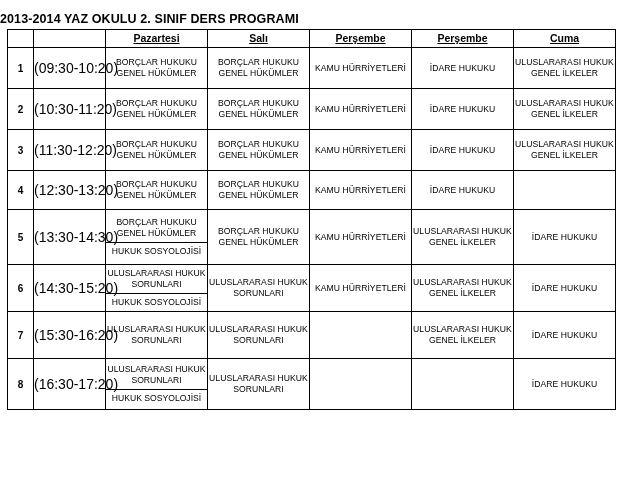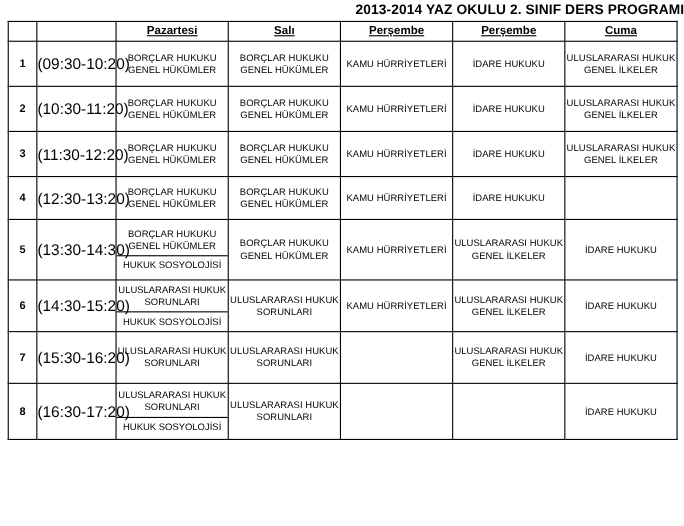--- a/index.html
+++ b/index.html
@@ -14,25 +14,25 @@
     color: #000000;
     overflow: hidden;
   }
   .page {
     position: relative;
     width: 622px;
     height: 478px;
     box-sizing: border-box;
   }
   .title {
-    text-align: right;
+    text-align: left;
     font-size: 12.5px;
     font-weight: bold;
     letter-spacing: 0.1px;
-    padding: 2px 0 3px 0;
+    padding: 12px 0 3px 0;
     margin: 0;
     color: #000;
   }
   table.schedule {
     border-collapse: collapse;
     table-layout: fixed;
     width: 608px;
     margin: 0 7px;
     border: 1.4px solid #000;
   }

